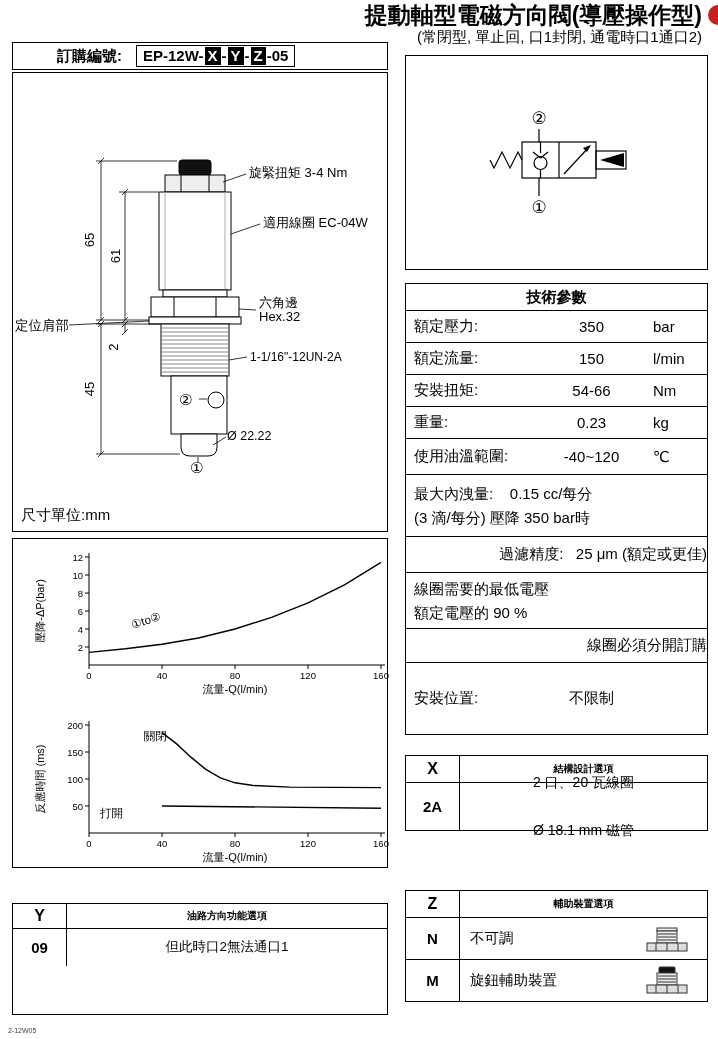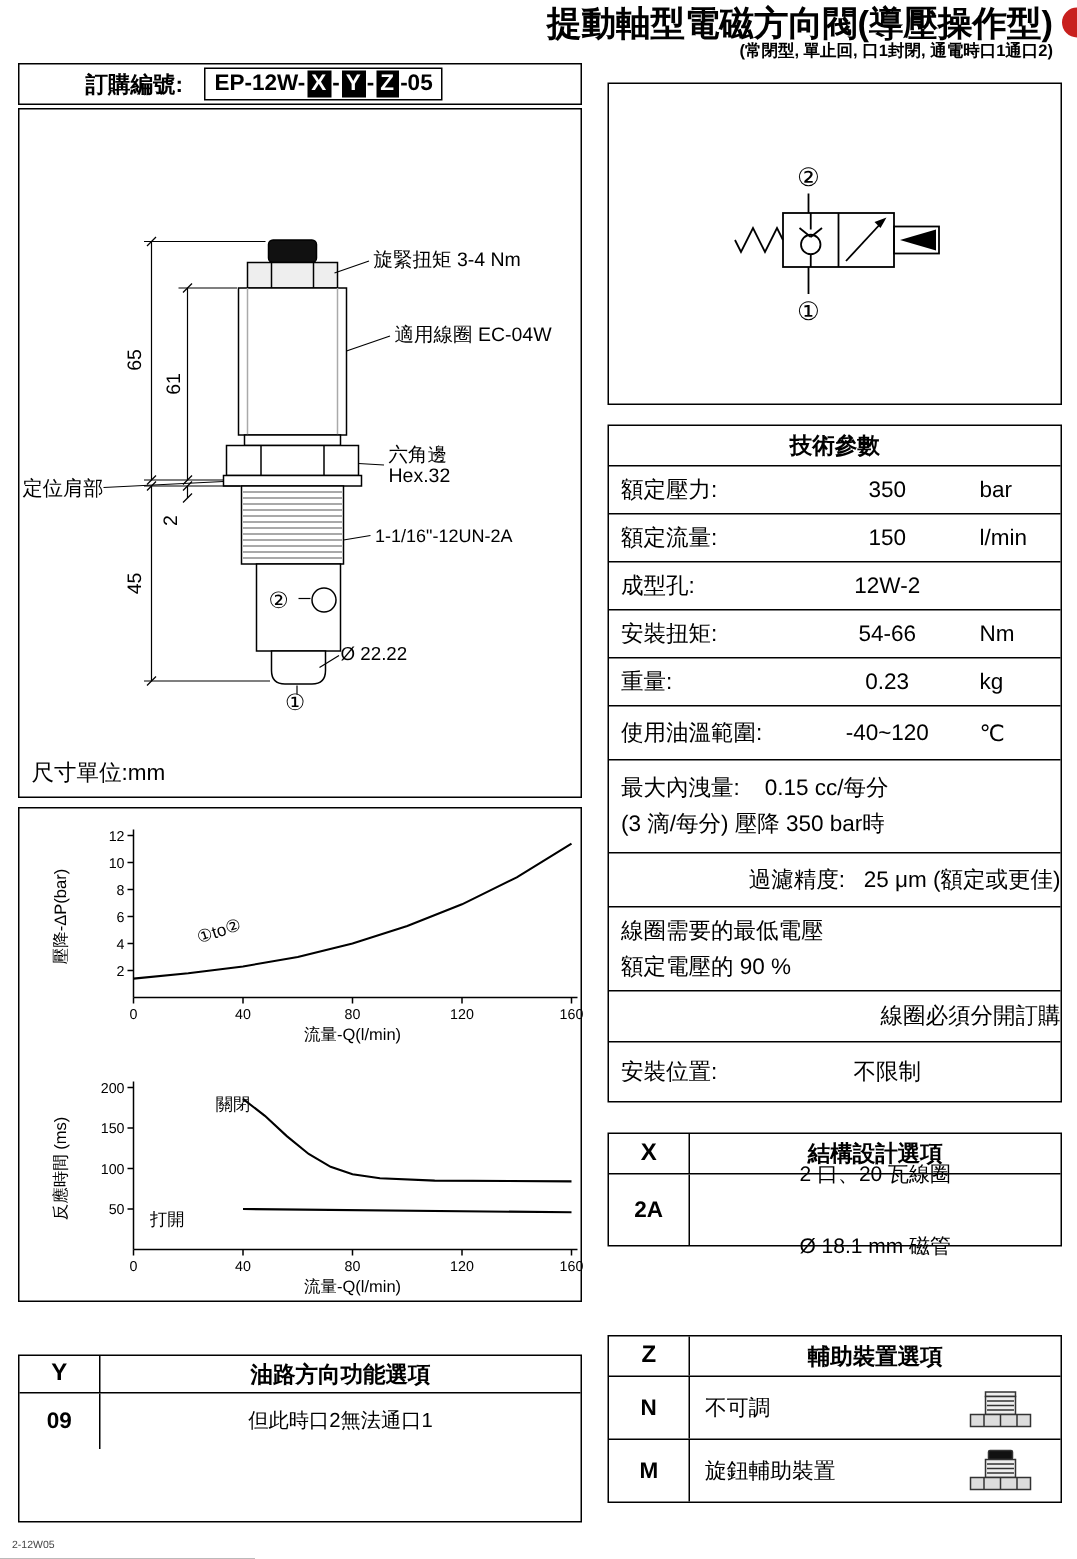--- a/index.html
+++ b/index.html
@@ -3,21 +3,21 @@
 <meta charset="utf-8">
 <style>
   html,body{margin:0;padding:0;background:#888;}
   .page{position:relative;width:718px;height:1039px;background:#fff;color:#000;
         font-family:"Liberation Sans","DejaVu Sans",sans-serif;overflow:hidden;}
   .page *{box-sizing:border-box;}
   .box{position:absolute;border:1px solid #000;background:#fff;}
   
   .titleblock{position:absolute;top:2px;right:16px;text-align:right;line-height:1.15;}
   .title-main{font-size:23px;font-weight:bold;}
-  .title-sub{font-size:11px;font-weight:bold;}
+  .title-sub{font-size:15px;font-weight:normal;}
   .brand-mark{position:absolute;top:5px;right:0;width:10px;height:20px;background:#c8201e;
               border-radius:10px 0 0 10px;}
   
   .order-box{left:12px;top:42px;width:376px;height:28px;display:flex;align-items:center;}
   .order-label{font-weight:bold;font-size:15px;margin-left:44px;}
   .order-code{border:1px solid #000;margin-left:14px;padding:1px 6px;font-weight:bold;
               font-size:15px;display:flex;align-items:center;line-height:1.2;}
   .inv{background:#000;color:#fff;padding:0 3px;margin:0 1px;}
   
   .drawing-box{left:12px;top:72px;width:376px;height:460px;}
@@ -27,21 +27,21 @@
   
   .charts-box{left:12px;top:538px;width:376px;height:330px;}
   .chart1{position:absolute;left:20px;top:8px;}
   .chart2{position:absolute;left:20px;top:176px;}
   
   .krow{display:flex;border-top:1px solid #000;flex:1;min-height:0;}
   .krow:first-child{border-top:none;}
   .krow.header{flex:0 0 26px;}
   .key-cell{width:54px;border-right:1px solid #000;display:flex;align-items:center;
             justify-content:center;font-weight:bold;font-size:16px;flex:0 0 54px;}
-  .khead{flex:1;display:flex;align-items:center;justify-content:center;font-weight:bold;font-size:15px;}
+  .khead{flex:1;display:flex;align-items:center;justify-content:center;font-weight:bold;font-size:10px;}
   .center2{flex:1;display:flex;flex-direction:column;align-items:center;justify-content:center;
            font-size:14px;line-height:1.35;text-align:center;gap:29px;}
   .zlabel{flex:1;display:flex;align-items:center;padding-left:10px;font-size:14.5px;}
   .zicon{width:80px;display:flex;align-items:center;justify-content:center;}
   .xbox{left:405px;top:755px;width:303px;height:76px;display:flex;flex-direction:column;}
   .zbox{left:405px;top:890px;width:303px;height:112px;display:flex;flex-direction:column;}
   .ybox{left:12px;top:903px;width:376px;height:112px;display:flex;flex-direction:column;}
   .ybox .krow.header{flex:0 0 24px;}
   .yrow{flex:0 0 38px;}
   .ynotes{border-top:1px solid #000;padding:2px 5px;font-size:12px;line-height:1.3;flex:1;}
@@ -269,25 +269,20 @@
       <span class="pl">額定壓力:</span>
       <span class="pv">350</span>
       <span class="pu">bar</span>
     </div>
     <div class="prow lvu h32">
       <span class="pl">額定流量:</span>
       <span class="pv">150</span>
       <span class="pu">l/min</span>
     </div>
     <div class="prow lvu h32">
-      <span class="pl">成型孔:</span>
-      <span class="pv">12W-2</span>
-      <span class="pu"></span>
-    </div>
-    <div class="prow lvu h32">
       <span class="pl">安裝扭矩:</span>
       <span class="pv">54-66</span>
       <span class="pu">Nm</span>
     </div>
     <div class="prow lvu h32">
       <span class="pl">重量:</span>
       <span class="pv">0.23</span>
       <span class="pu">kg</span>
     </div>
     <div class="prow lvu h36">

